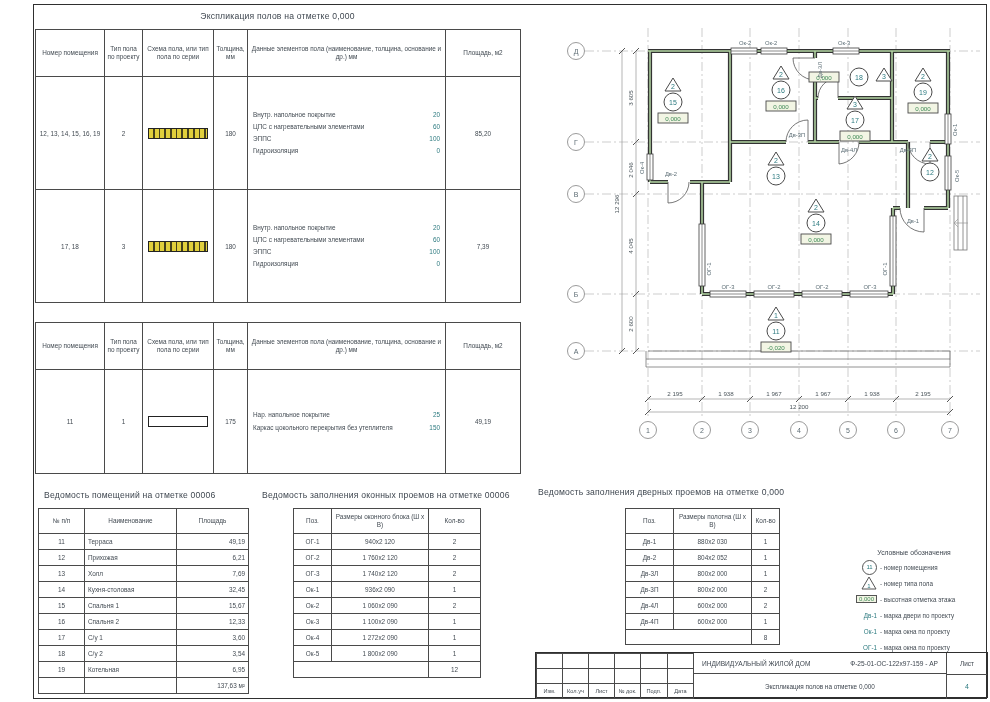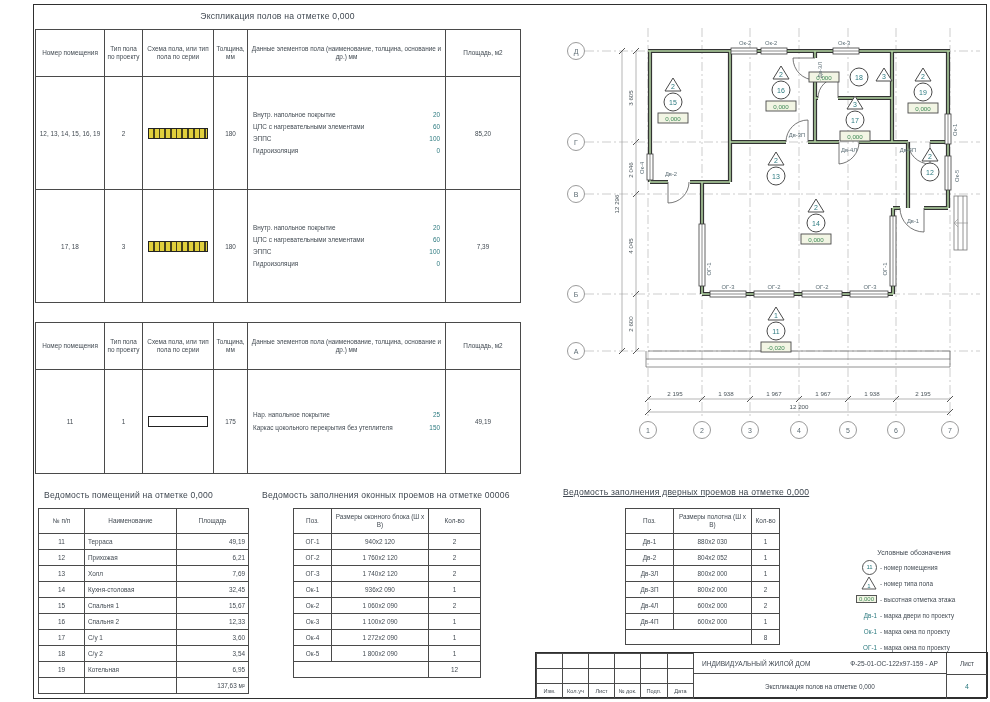--- a/index.html
+++ b/index.html
@@ -192,21 +192,21 @@
             <span class="lname">Каркас цокольного перекрытия без утеплителя</span>
                 <span class="num">150</span>
           </div>
             </div>
           </td>
         <td class="num">49,19</td>
       </tr>
       </tbody>
   </table>
 
-  <div class="abs stitle" style="left:44px;top:490px;">Ведомость помещений на отметке 0,000</div>
+  <div class="abs stitle" style="left:44px;top:490px;">Ведомость помещений на отметке 00006</div>
   <table class="abs dt small" style="left:38px;top:508px;width:210px;">
     <colgroup>
         <col style="width:46px">
         <col style="width:92px">
         <col style="width:72px">
       </colgroup>
     <thead>
         <tr>
           <th>№ п/п</th>
           <th>Наименование</th>
@@ -328,21 +328,21 @@
       </tr>
       </tbody>
     <tfoot>
         <tr style="height:16px;">
       <td colspan="2"></td>
           <td class="num">12</td>
     </tr>
       </tfoot>
   </table>
 
-  <div class="abs stitle" style="left:563px;top:487px;text-decoration:underline;">Ведомость заполнения дверных проемов на отметке 0,000</div>
+  <div class="abs stitle" style="left:538px;top:487px;">Ведомость заполнения дверных проемов на отметке 0,000</div>
   <table class="abs dt small" style="left:625px;top:508px;width:154px;">
     <colgroup>
         <col style="width:48px">
         <col style="width:78px">
         <col style="width:28px">
       </colgroup>
     <thead>
         <tr>
           <th>Поз.</th>
           <th>Размеры полотна (Ш х В)</th>

